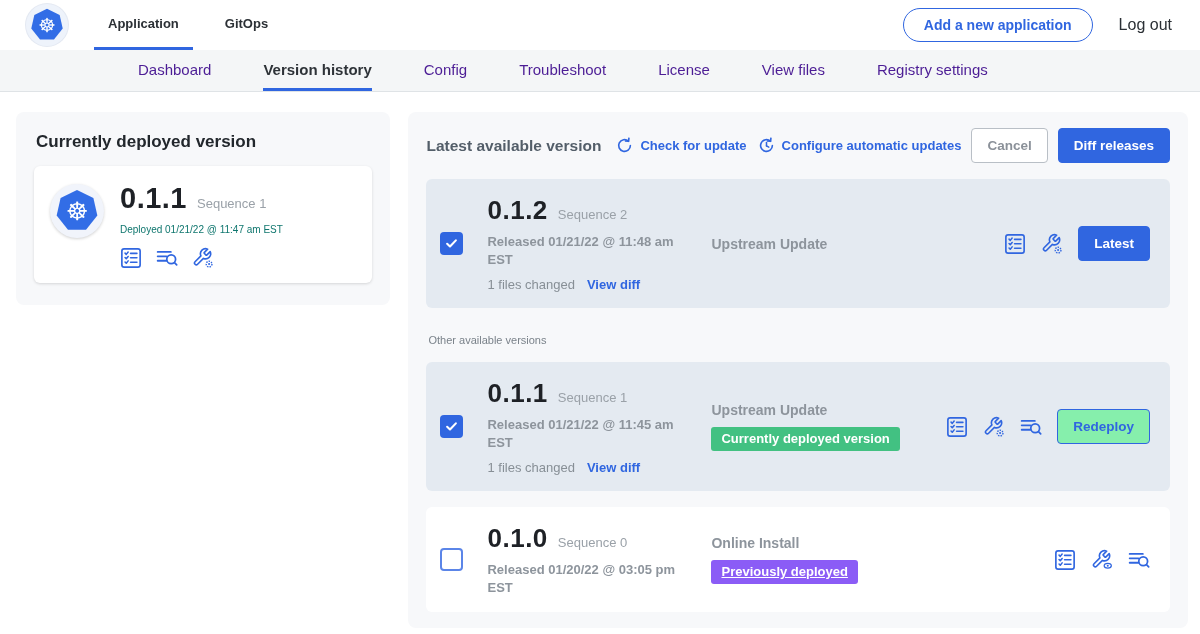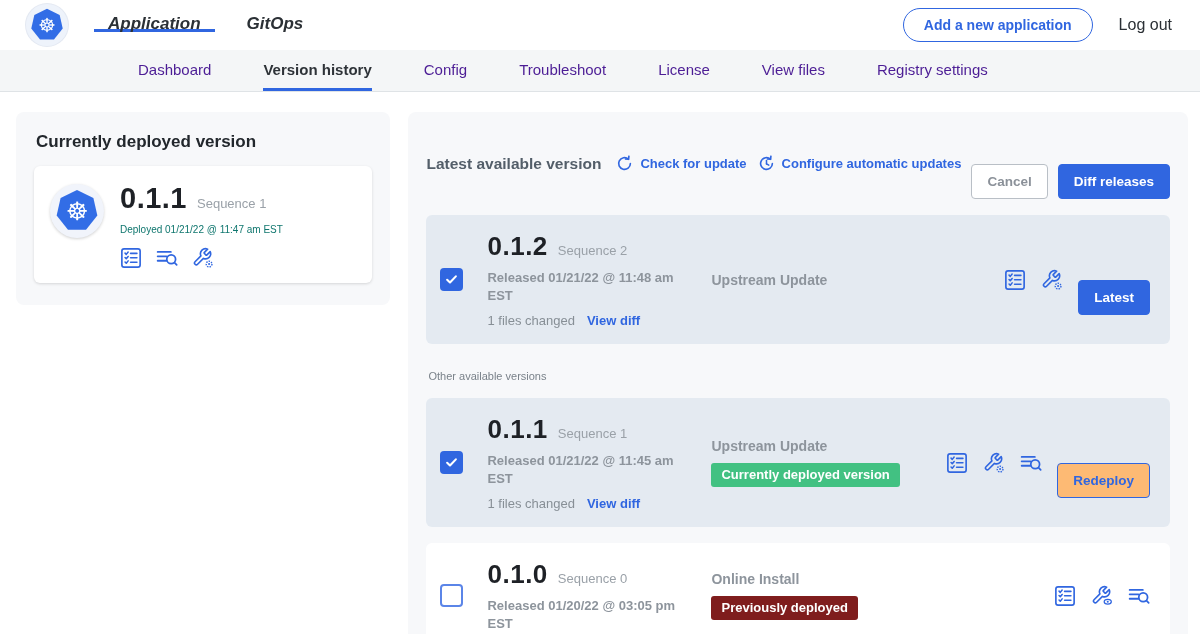--- a/index.html
+++ b/index.html
@@ -5,22 +5,22 @@
   * { margin:0; padding:0; box-sizing:border-box; }
   html,body { width:1200px; height:634px; background:#ffffff;
     font-family:"Liberation Sans", sans-serif; color:#20252b; overflow:hidden; }
 
   
   .topnav { height:50px; display:flex; align-items:center; padding:0 28px 0 26px; background:#fff; }
   .logo-wrap { width:42px; height:42px; border-radius:50%; background:#eef3fb;
     display:flex; align-items:center; justify-content:center; box-shadow:0 0 0 1px #e4e9f2; }
   .logo-wrap svg { width:34px; height:34px; }
   .main-tabs { display:flex; margin-left:26px; height:50px; }
-  .main-tab { height:32px; line-height:47px; padding:0 14px; margin-right:18px;
-    font-size:17px; font-weight:bold; color:#2b3035; border-bottom:3px solid transparent; cursor:pointer;font-style:italic; }
+  .main-tab { height:50px; line-height:47px; padding:0 14px; margin-right:18px;
+    font-size:13px; font-weight:bold; color:#2b3035; border-bottom:3px solid transparent; cursor:pointer; }
   .main-tab.active { border-bottom-color:#3066e0; }
   .topnav-right { margin-left:auto; display:flex; align-items:center; gap:26px; }
   .pill-btn { background:#fff; border:1.5px solid #3066e0; color:#3066e0; font-weight:bold;
     font-size:14px; padding:8px 20px; border-radius:20px; cursor:pointer;
     font-family:"Liberation Sans", sans-serif; }
   .logout { font-size:16px; color:#2b3035; cursor:pointer; }
 
   
   .subnav { height:42px; background:#f4f6f7; border-bottom:1px solid #dfe3e6;
     display:flex; align-items:stretch; padding-left:138px; gap:52px; }
@@ -49,44 +49,44 @@
   .icon { width:22px; height:22px; color:#3066e0; cursor:pointer; flex-shrink:0; }
   .icon-sm { width:19px; height:19px; color:#3066e0; flex-shrink:0; }
 
   
   .available-panel { flex:1; background:#f7f8fa; border-radius:8px; padding:16px 18px 16px 18px; }
   .panel-header { display:flex; align-items:center; gap:10px; }
   .panel-title { font-size:15.5px; font-weight:bold; color:#535e69; white-space:nowrap; margin-right:4px; }
   .blue-link { display:flex; align-items:center; gap:6px; color:#3066e0; font-size:13px;
     font-weight:bold; cursor:pointer; white-space:nowrap; flex-shrink:0; }
   .btn { border-radius:4px; font-size:13.5px; font-weight:bold; padding:9px 15px; cursor:pointer;
-    font-family:"Liberation Sans", sans-serif; white-space:nowrap;margin-top:36px; }
+    font-family:"Liberation Sans", sans-serif; white-space:nowrap; }
   .btn-cancel { background:#fff; border:1px solid #b9bfc6; color:#8b9199; margin-left:auto; }
   .btn-primary { background:#3066e0; border:1px solid #3066e0; color:#fff; }
-  .btn-outline { background:#fdba74; border:1px solid #3066e0; color:#3066e0; }
+  .btn-outline { background:#86efac; border:1px solid #3066e0; color:#3066e0; }
 
   .version-row { display:flex; align-items:center; gap:12px; border-radius:6px;
     padding:16px 14px; margin-top:16px; }
   .version-row.selected { background:#e4eaf1; }
   .version-row.plain { background:#ffffff; }
   .checkbox { width:23px; height:23px; border-radius:4px; flex-shrink:0; cursor:pointer; }
   .checkbox.checked { background:#3066e0; display:flex; align-items:center; justify-content:center; }
   .checkbox.unchecked { background:transparent; border:2px solid #5b85e8; }
   .checkbox svg { width:15px; height:15px; }
   .vinfo { width:212px; flex-shrink:0; padding-left:12px; }
   .ver-mid { font-size:26px; font-weight:bold; color:#1e2126; letter-spacing:.5px; }
   .released { font-size:13px; font-weight:bold; color:#8d949c; margin-top:7px; max-width:198px; line-height:1.35; }
   .files-line { margin-top:9px; font-size:13px; color:#878f96; display:flex; gap:12px; }
   .view-diff { color:#3066e0; font-weight:bold; cursor:pointer; }
   .vsource { flex:1; padding-left:12px; }
   .source-label { font-size:14px; font-weight:bold; color:#8d949c; }
   .badge { display:inline-block; margin-top:9px; padding:4px 10px 5px 10px; border-radius:3px;
     color:#fff; font-size:13px; font-weight:bold; }
   .badge.green { background:#42c182; }
-  .badge.gray { background:#7f1d1d; }
+  .badge.gray { background:#8b5cf6;text-decoration:underline; }
   .vactions { display:flex; align-items:center; gap:15px; padding-right:6px; }
   .other-title { font-size:11px; color:#7a828a; margin:26px 2px 6px 2px; }
   .hidden-defs { position:absolute; width:0; height:0; overflow:hidden; }
 </style>
 </head>
 <body>
 
 <svg class="hidden-defs" aria-hidden="true">
   <defs>
     <symbol id="i-k8s" viewBox="0 0 40 40">

